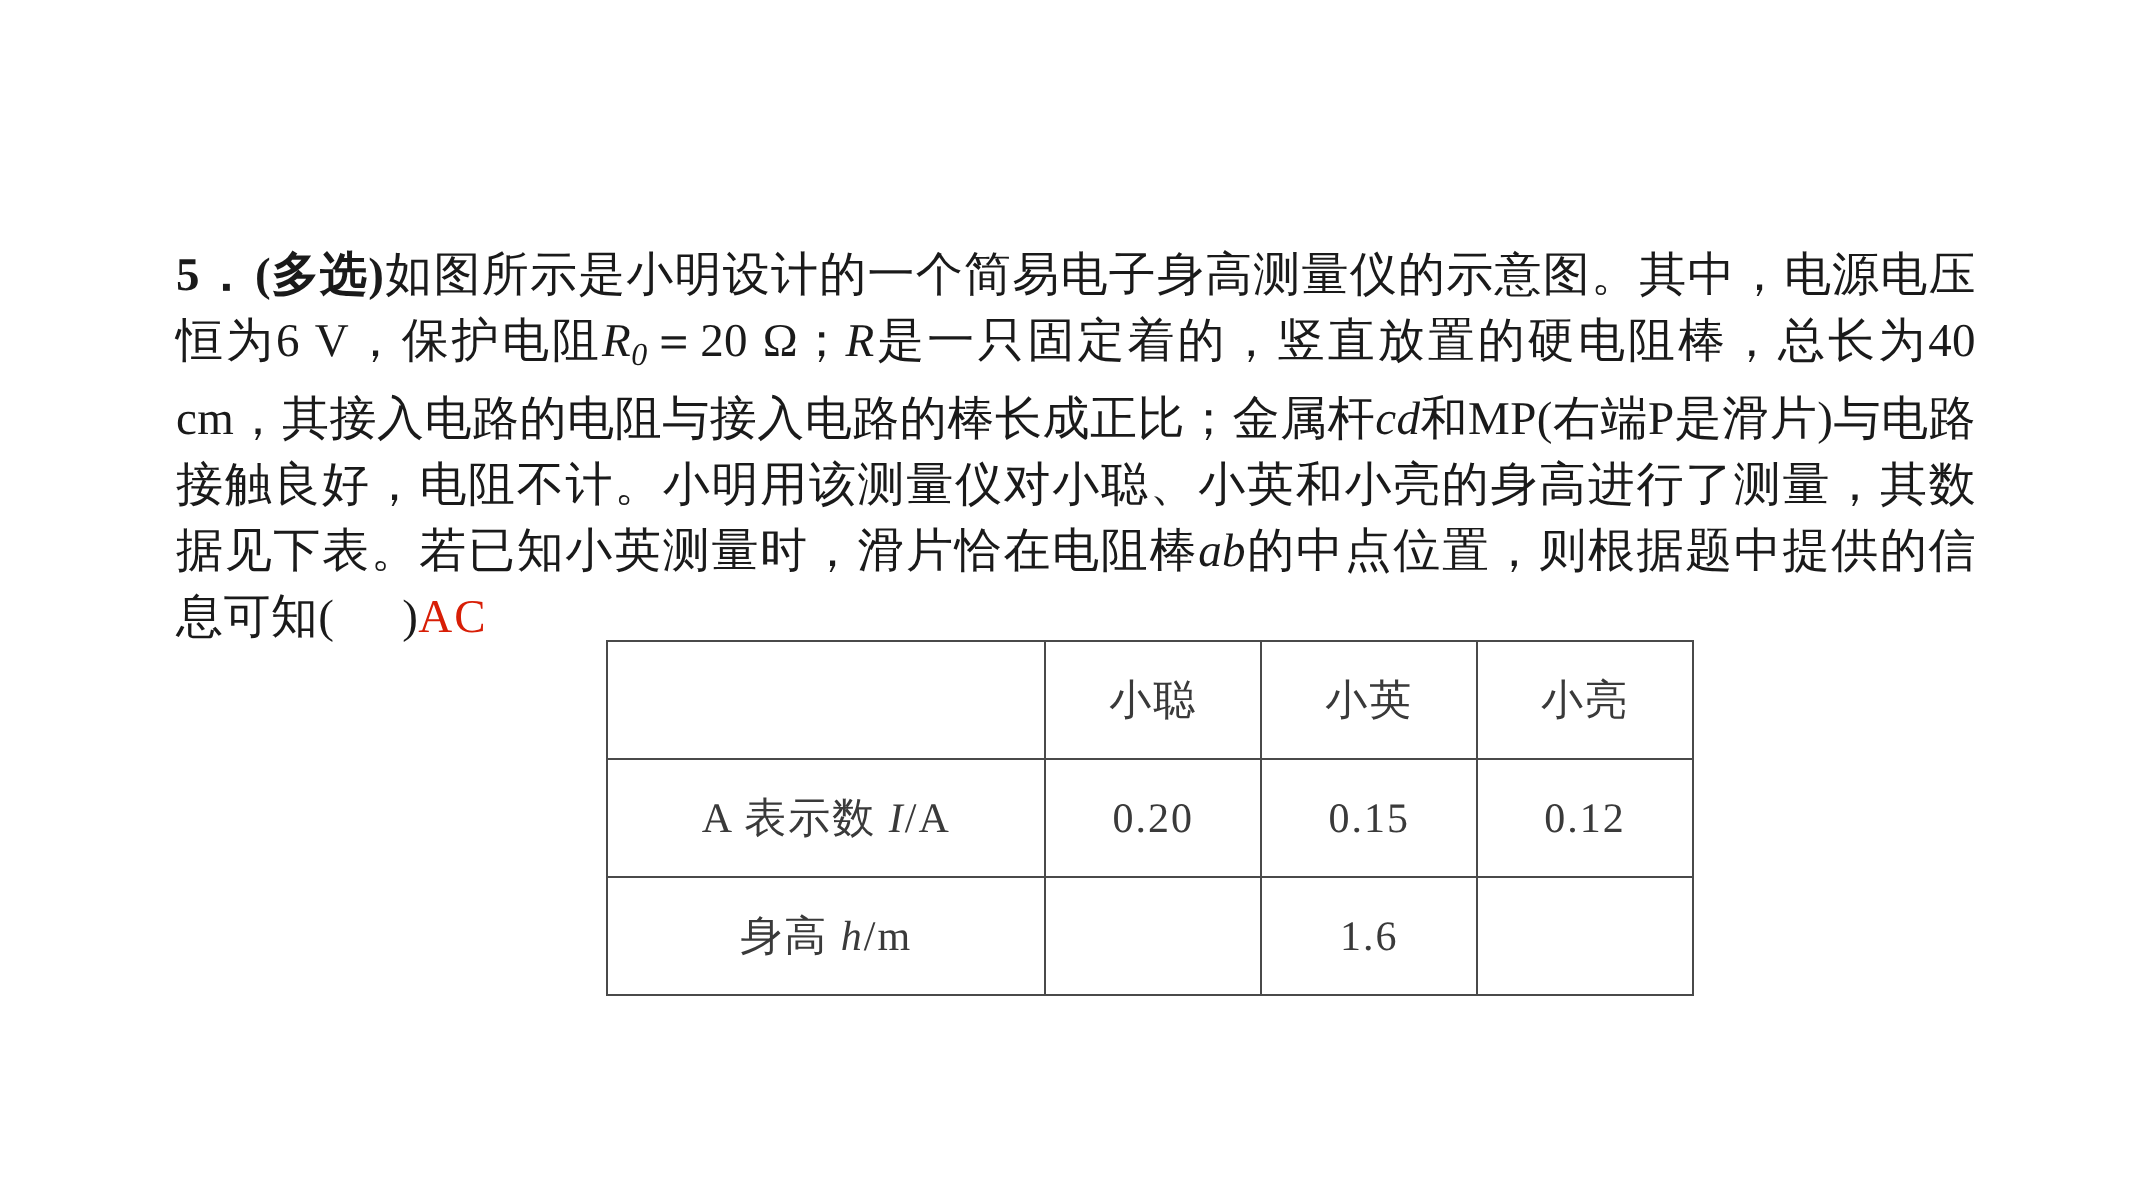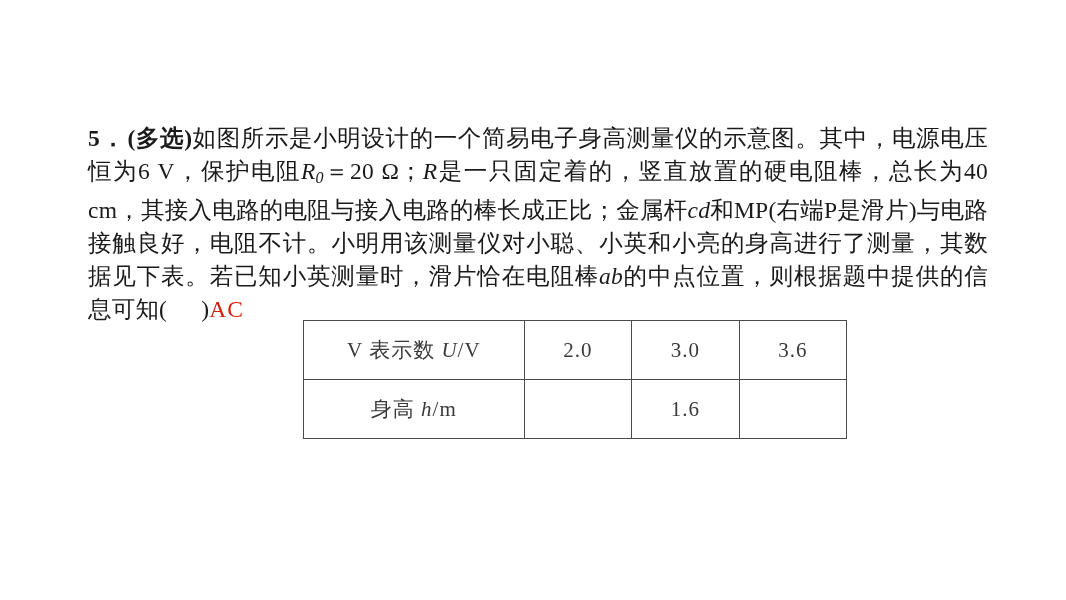--- a/index.html
+++ b/index.html
@@ -111,24 +111,30 @@
   <div class="question-block">
     <p class="q-para">
       <span class="q-num">5</span><span class="q-dot">．</span><span class="bold-inline">(多选)</span><span>如图所示是小明设计的一个简易电子身高测量仪的示意图。其中，电源电压恒为6 V，保护电阻</span><span class="ital">R</span><span class="sub">0</span><span>＝20 Ω；</span><span class="ital">R</span><span>是一只固定着的，竖直放置的硬电阻棒，总长为40 cm，其接入电路的电阻与接入电路的棒长成正比；金属杆</span><span class="ital">cd</span><span>和MP(右端P是滑片)与电路接触良好，电阻不计。小明用该测量仪对小聪、小英和小亮的身高进行了测量，其数据见下表。若已知小英测量时，滑片恰在电阻棒</span><span class="ital">ab</span><span>的中点位置，则根据题中提供的信息可知(</span><span class="blankspace"></span><span>)</span><span class="answer">AC</span>
     </p>
   </div>
 
   <div class="data-table-wrap">
     <table class="data-table">
       <tbody>
         <tr>
-          <td class="label-cell"><span>V 表示数 </span><span class="mono-ital">U</span><span>/V</span></td>
-          <td class="val-cell tbl-num">2.0</td>
-          <td class="val-cell tbl-num">3.0</td>
-          <td class="val-cell tbl-num">3.6</td>
+          <td class="label-cell head-cell"></td>
+          <td class="val-cell head-cell">小聪</td>
+          <td class="val-cell head-cell">小英</td>
+          <td class="val-cell head-cell">小亮</td>
+        </tr>
+        <tr>
+          <td class="label-cell"><span>A 表示数 </span><span class="mono-ital">I</span><span>/A</span></td>
+          <td class="val-cell tbl-num">0.20</td>
+          <td class="val-cell tbl-num">0.15</td>
+          <td class="val-cell tbl-num">0.12</td>
         </tr>
         <tr>
           <td class="label-cell"><span>身高 </span><span class="mono-ital">h</span><span>/m</span></td>
           <td class="val-cell tbl-num"></td>
           <td class="val-cell tbl-num">1.6</td>
           <td class="val-cell tbl-num"></td>
         </tr>
       </tbody>
     </table>
   </div>

